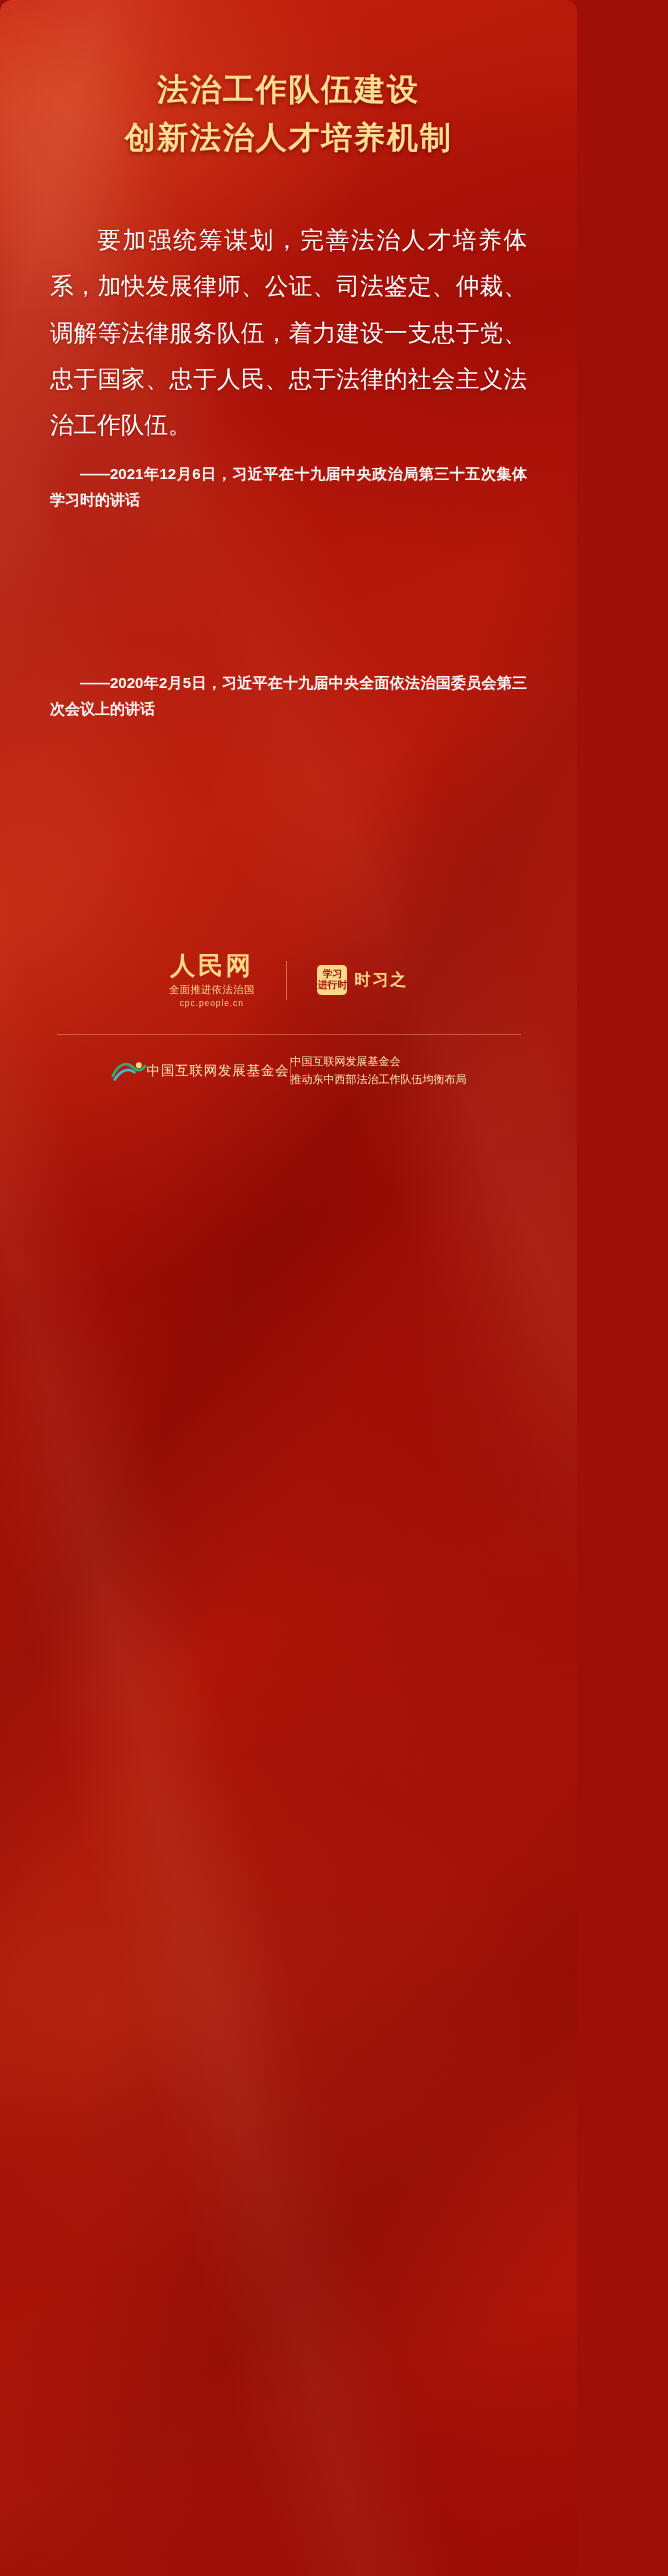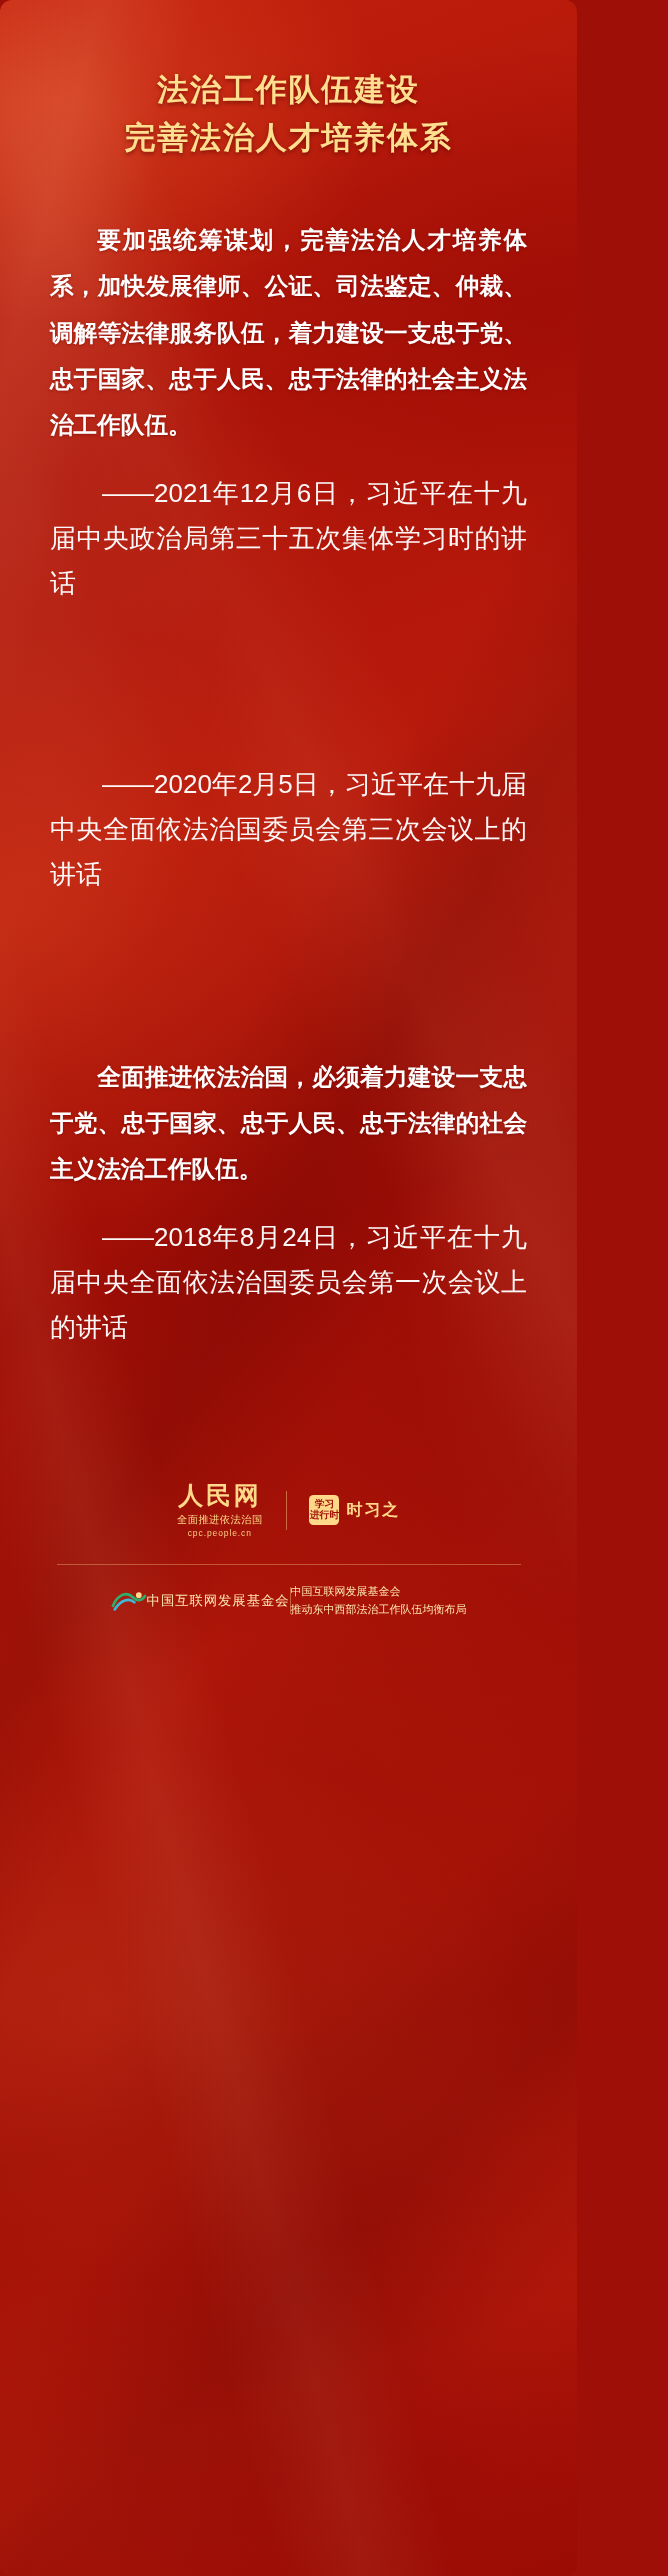--- a/index.html
+++ b/index.html
@@ -72,49 +72,49 @@
 
   
   .section {
     margin-top: 59px;
   }
   .section.first { margin-top: 55px; }
   .quote-body {
     font-size: 23.6px;
     line-height: 1.96;
     color: #ffffff;
-    font-weight: 700;
+    font-weight: 400;
     text-align: justify;
     text-justify: inter-ideograph;
     text-indent: 2em;
     text-shadow: 0 0.9px 2.7px rgba(110,5,3,0.5);
   }
   .quote-source {
-    margin-top: 23px;
-    font-size: 26px;
+    margin-top: 13px;
+    font-size: 15px;
     line-height: 1.72;
     color: #ffffff;
-    font-weight: 400;
+    font-weight: 700;
     text-align: justify;
     text-indent: 2em;
     opacity: 0.97;
   }
   .sec-gap-1 { height: 98px; }
   .sec-gap-2 { height: 98px; }
 
   
   .footer {
     margin-top: 134px;
     padding-bottom: 41px;
   }
   .brand-row {
     display: flex;
     align-items: center;
     justify-content: center;
-    gap: 23px;
+    gap: 31px;
   }
   .people-logo {
     text-align: center;
     line-height: 1;
   }
   .people-cn {
     font-family: "Liberation Serif", "DejaVu Serif", serif;
     font-size: 25px;
     font-weight: 700;
     color: #ffd98a;
@@ -209,40 +209,36 @@
 <body>
 
 <div class="poster">
   <div class="folds"></div>
   <div class="folds-2"></div>
 
   <div class="inner">
 
     <div class="title-block">
       <div class="title-line">法治工作队伍建设</div>
-      <div class="title-line">完善法治人才培养体系</div>
+      <div class="title-line">创新法治人才培养机制</div>
     </div>
 
     <div class="section first">
       <div class="quote-body">要加强统筹谋划，完善法治人才培养体系，加快发展律师、公证、司法鉴定、仲裁、调解等法律服务队伍，着力建设一支忠于党、忠于国家、忠于人民、忠于法律的社会主义法治工作队伍。</div>
       <div class="quote-source">——2021年12月6日，习近平在十九届中央政治局第三十五次集体学习时的讲话</div>
     </div>
 
     <div class="sec-gap-1"></div>
 
     <div class="section">
       <div class="quote-source">——2020年2月5日，习近平在十九届中央全面依法治国委员会第三次会议上的讲话</div>
     </div>
 
     <div class="sec-gap-2"></div>
 
-    <div class="section">
-      <div class="quote-body">全面推进依法治国，必须着力建设一支忠于党、忠于国家、忠于人民、忠于法律的社会主义法治工作队伍。</div>
-      <div class="quote-source">——2018年8月24日，习近平在十九届中央全面依法治国委员会第一次会议上的讲话</div>
-    </div>
 
     <div class="footer">
 
       <div class="brand-row">
         <div class="people-logo">
           <span class="people-cn">人民网</span>
           <span class="people-sub">全面推进依法治国</span>
           <span class="people-url">cpc.people.cn</span>
         </div>
 

